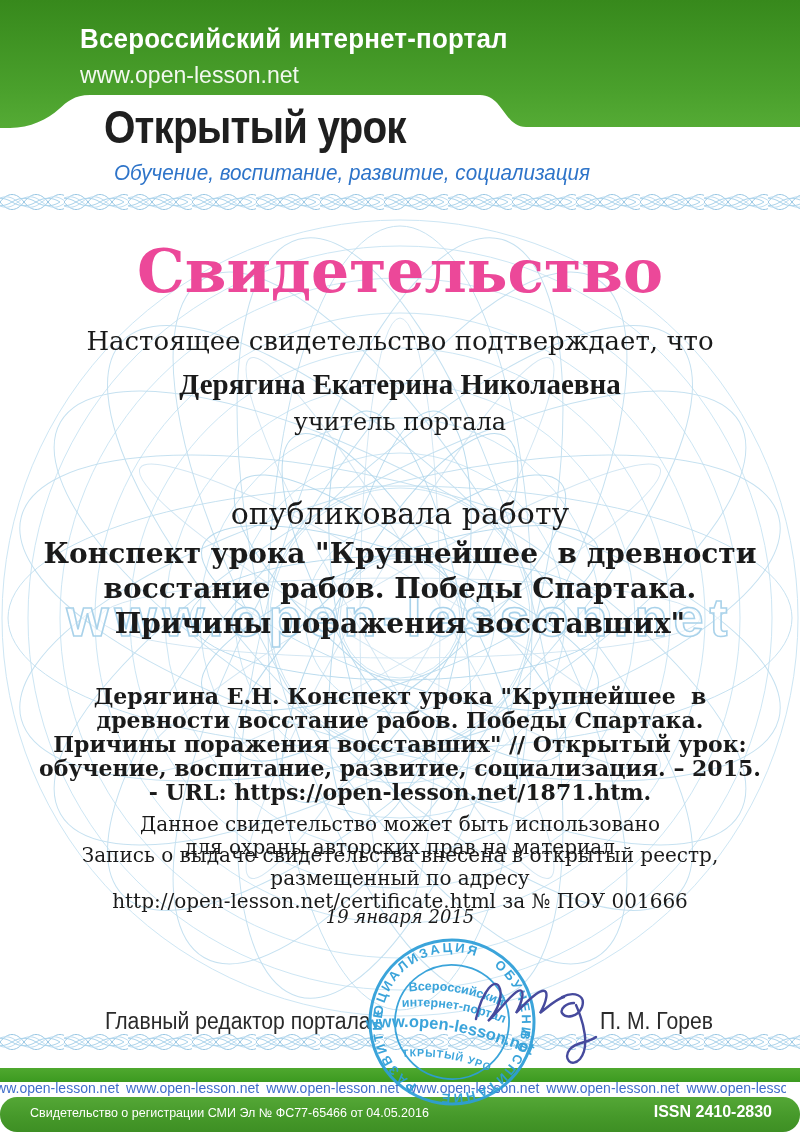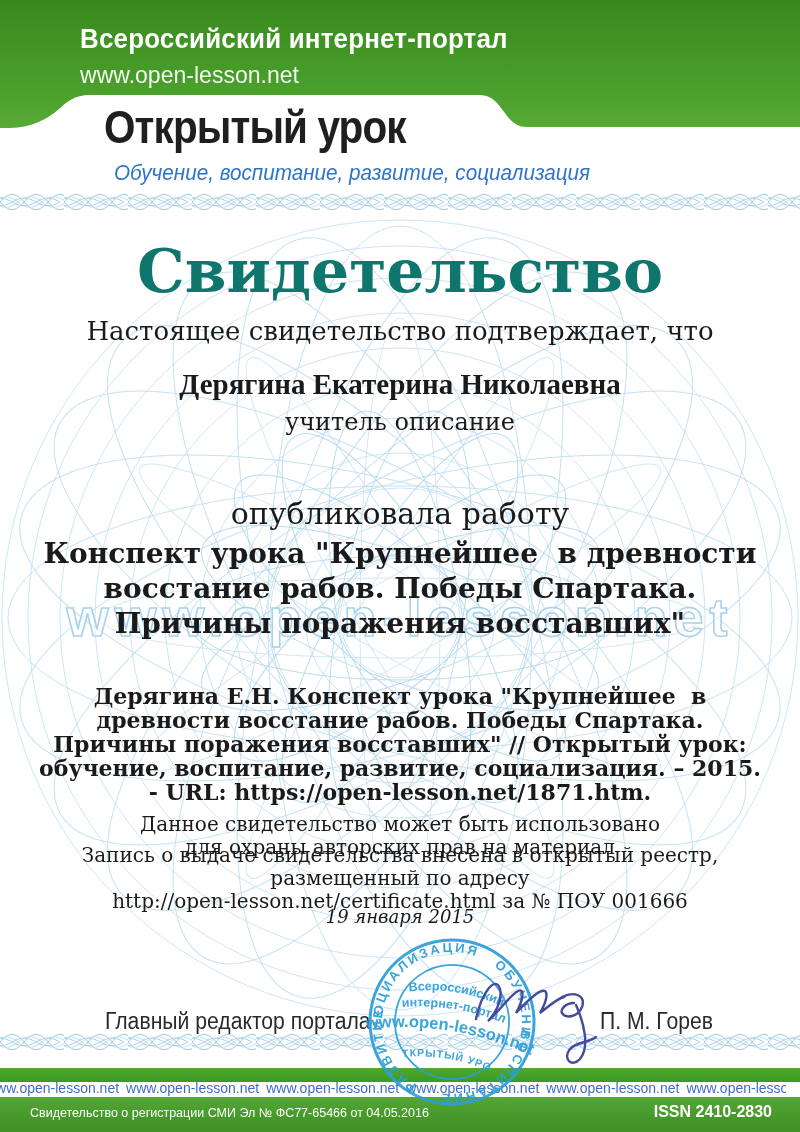--- a/index.html
+++ b/index.html
@@ -29,22 +29,22 @@
   .rosette{position:absolute;top:200px;left:0;z-index:1;}
   .watermark{
     position:absolute;top:586px;left:0;width:100%;text-align:center;z-index:2;
     font-family:"Liberation Sans","DejaVu Sans",sans-serif;
     font-size:54px;font-weight:bold;letter-spacing:6px;
     color:rgba(255,255,255,0.55);
     -webkit-text-stroke:1.6px #a9d2ea;
   }
   
   .ctr{position:absolute;left:0;width:100%;text-align:center;z-index:3;}
-  .cert-title{top:236px;font-size:60px;font-weight:bold;color:#0f766e;}
-  .cert-intro{top:316px;font-size:26px;}
+  .cert-title{top:236px;font-size:60px;font-weight:bold;color:#ec4899;}
+  .cert-intro{top:326px;font-size:26px;}
   .cert-name{top:368px;font-size:29px;font-weight:bold;font-family:Liberation Serif, serif;}
   .cert-role{top:408px;font-size:24px;}
   .cert-school{top:436px;font-size:24px;line-height:29px;left:50px;width:700px;}
   .cert-action{top:496px;font-size:30px;}
   .cert-work{top:536px;font-size:28px;font-weight:bold;line-height:35px;left:30px;width:740px;white-space:pre-wrap;}
   .cert-biblio-label{top:650px;font-size:22px;}
   .cert-citation{top:684px;font-size:22px;font-weight:bold;line-height:24px;left:35px;width:730px;white-space:pre-wrap;}
   .cert-note1{top:798px;font-size:20px;line-height:23px;margin-top:15px;}
   .cert-note2{top:844px;font-size:20px;line-height:23px;left:40px;width:720px;}
   .cert-date{top:906px;font-size:18px;font-style:italic;}
@@ -60,21 +60,21 @@
   
   .green-bar{position:absolute;left:0;top:1068px;width:800px;height:14px;z-index:4;
     background:linear-gradient(#4fa82f,#3c9a20);}
   .url-strip{position:absolute;left:0;top:1080px;width:800px;height:17px;z-index:3;
     background:#fff;overflow:hidden;white-space:nowrap;
     font-family:"Liberation Sans","DejaVu Sans",sans-serif;font-size:14px;color:#3e6cc9;
     line-height:17px;padding-left:0;margin-left:-14px;}
   .url-strip span{margin-right:7px;}
   .footer-band{position:absolute;left:0;top:1097px;width:800px;height:35px;z-index:4;
     background:linear-gradient(#54a736 0%,#46992a 55%,#3e8f24 100%);
-    font-family:"Liberation Sans","DejaVu Sans",sans-serif;color:#fff;}
+    font-family:"Liberation Sans","DejaVu Sans",sans-serif;color:#fff;border-radius:17px;}
   .footer-reg{position:absolute;left:30px;top:9px;font-size:12.5px;}
   .footer-issn{position:absolute;right:28px;top:6px;font-size:16px;font-weight:bold;}
 </style>
 </head>
 <body>
 
 <div class="page">
 
   <svg class="rosette" width="800" height="830" viewBox="0 0 800 830" aria-hidden="true">
     <g transform="translate(400,418)" fill="none" stroke="#cde6f4" stroke-width="1">
@@ -163,21 +163,21 @@
   </div>
 
   <div class="badge">
     <div class="badge-title">Открытый урок</div>
     <div class="badge-sub">Обучение, воспитание, развитие, социализация</div>
   </div>
 
   <div class="ctr cert-title">Свидетельство</div>
   <div class="ctr cert-intro">Настоящее свидетельство подтверждает, что</div>
   <div class="ctr cert-name">Дерягина Екатерина Николаевна</div>
-  <div class="ctr cert-role">учитель описание</div>
+  <div class="ctr cert-role">учитель портала</div>
   <div class="ctr cert-action">опубликовала работу</div>
   <div class="ctr cert-work">Конспект урока "Крупнейшее  в древности восстание рабов. Победы Спартака. Причины поражения восставших"</div>
   <div class="ctr cert-citation">Дерягина Е.Н. Конспект урока "Крупнейшее  в древности восстание рабов. Победы Спартака. Причины поражения восставших" // Открытый урок: обучение, воспитание, развитие, социализация. – 2015. - URL: https://open-lesson.net/1871.htm.</div>
   <div class="ctr cert-note1">
     <div>Данное свидетельство может быть использовано</div>
     <div>для охраны авторских прав на материал</div>
   </div>
   <div class="ctr cert-note2">
     <div>Запись о выдаче свидетельства внесена в открытый реестр, размещенный по адресу</div>
     <div>http://open-lesson.net/certificate.html за № ПОУ 001666</div>

